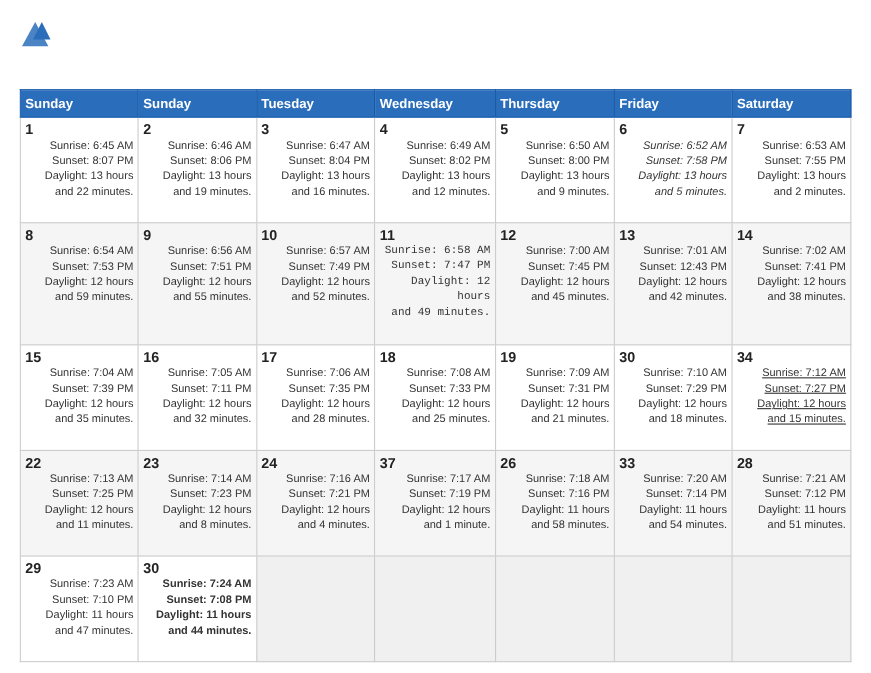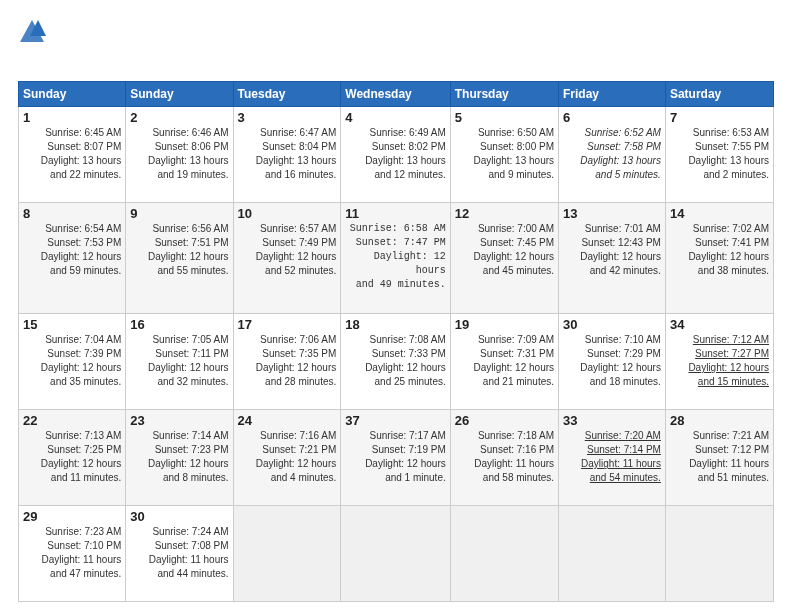--- a/index.html
+++ b/index.html
@@ -322,21 +322,21 @@
           </td>
           <td>
             <span class="day-num">26</span>
             <div class="day-info" style="white-space: pre-line;">Sunrise: 7:18 AM
 Sunset: 7:16 PM
 Daylight: 11 hours
 and 58 minutes.</div>
           </td>
           <td>
             <span class="day-num">33</span>
-            <div class="day-info" style="white-space: pre-line; text-decoration: underline;">Sunrise: 7:20 AM
+            <div class="day-info" style="white-space: pre-line;">Sunrise: 7:20 AM
 Sunset: 7:14 PM
 Daylight: 11 hours
 and 54 minutes.</div>
           </td>
           <td>
             <span class="day-num">28</span>
             <div class="day-info" style="white-space: pre-line;">Sunrise: 7:21 AM
 Sunset: 7:12 PM
 Daylight: 11 hours
 and 51 minutes.</div>
@@ -345,21 +345,21 @@
         <tr>
           <td>
             <span class="day-num">29</span>
             <div class="day-info" style="white-space: pre-line;">Sunrise: 7:23 AM
 Sunset: 7:10 PM
 Daylight: 11 hours
 and 47 minutes.</div>
           </td>
           <td>
             <span class="day-num">30</span>
-            <div class="day-info" style="white-space: pre-line;">Sunrise: 7:24 AM
+            <div class="day-info" style="white-space: pre-line; font-weight: bold;">Sunrise: 7:24 AM
 Sunset: 7:08 PM
 Daylight: 11 hours
 and 44 minutes.</div>
           </td>
           <td class="empty"></td>
           <td class="empty"></td>
           <td class="empty"></td>
           <td class="empty"></td>
           <td class="empty"></td>
         </tr>

